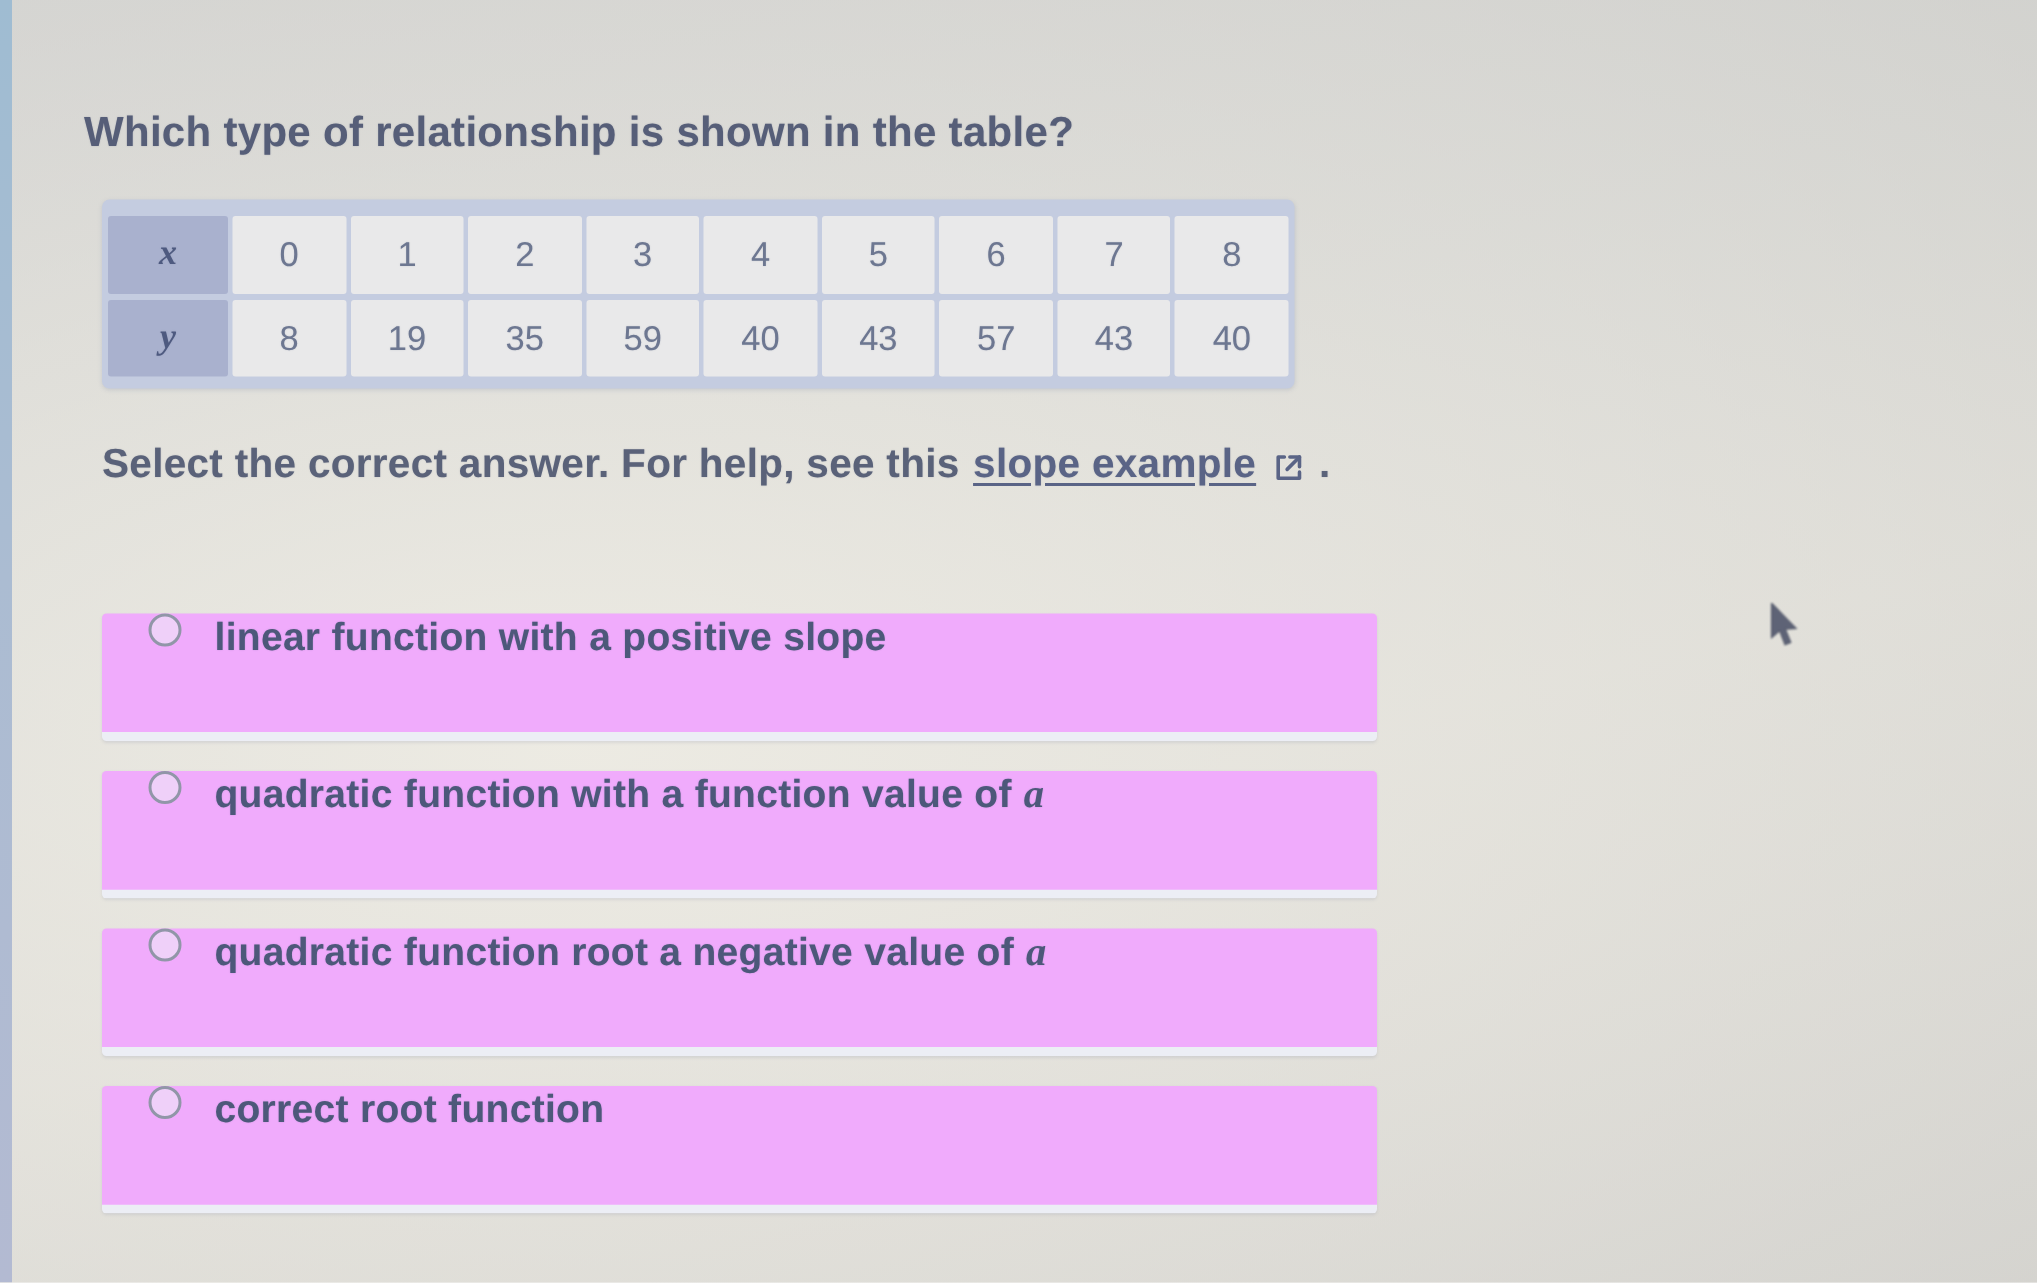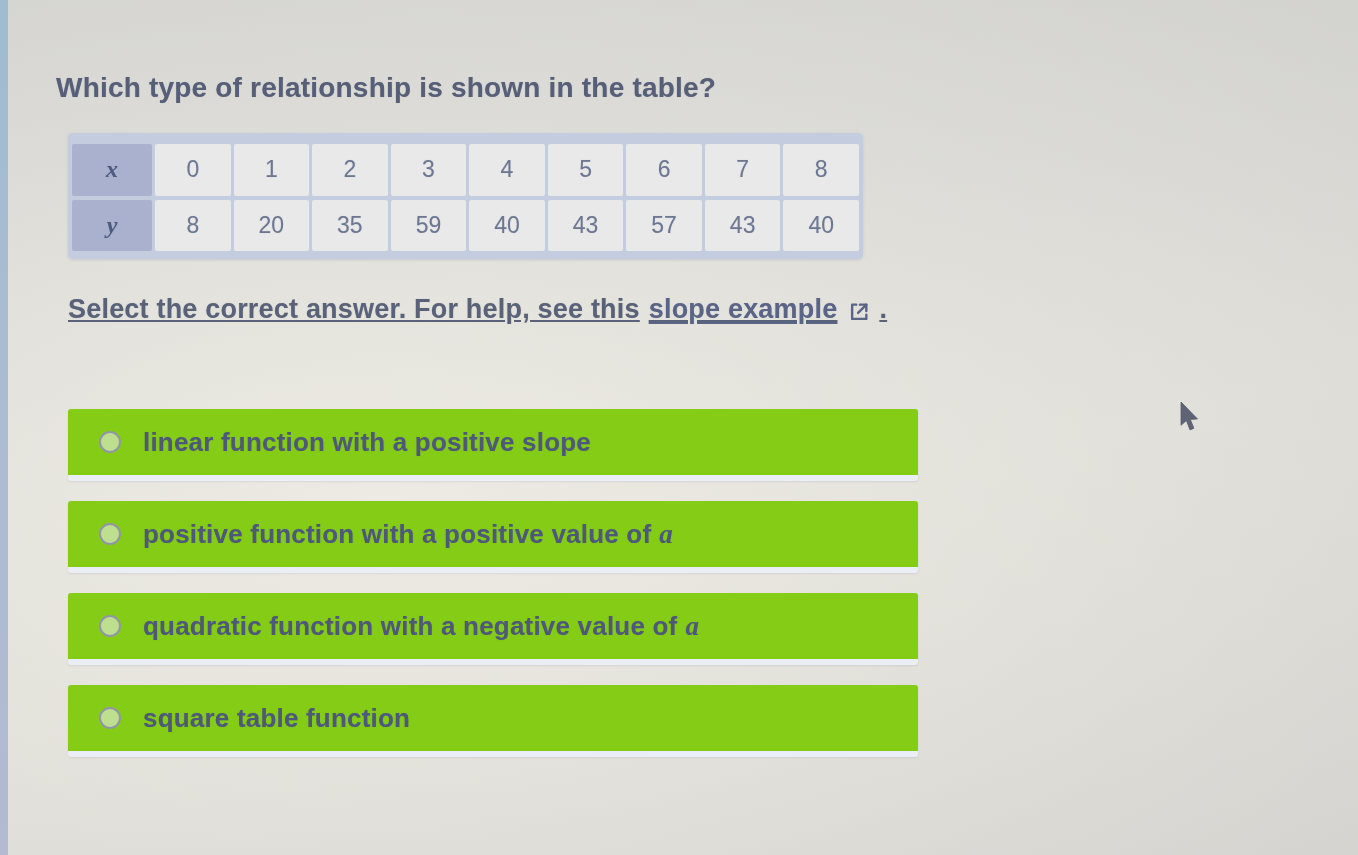--- a/index.html
+++ b/index.html
@@ -63,42 +63,42 @@
     font-weight: 700;
     font-size: 24px;
   }
 
   
   .instruction {
     position: absolute; left: 68px; top: 294px;
     font-size: 27px; font-weight: 700; letter-spacing: 0.2px;
     color: #5a6279;
     text-shadow: 0 0 1px rgba(90,98,121,0.3);
-    display: flex; align-items: center; gap: 9px; text-decoration: underline;
+    display: flex; align-items: center; gap: 9px;
   }
   .worked-link {
     color: #5a6486;
     text-decoration: underline;
     text-underline-offset: 4px;
     cursor: pointer;
   }
   .ext-icon { display: inline-flex; margin-left: 2px; transform: translateY(2px); }
 
   
   .options {
     position: absolute; left: 68px; top: 409px;
     width: 850px;
     display: flex; flex-direction: column; gap: 20px;
   }
   .option {
-    height: 72px;
-    background: #84cc16;
+    height: 85px;
+    background: #f0abfc;
     border-radius: 3px;
     border-bottom: 6px solid #eceef5;
-    display: flex; align-items: center;
+    display: flex; 
     padding-left: 31px;
     cursor: pointer;
     box-shadow: 0 1px 2px rgba(130,135,160,0.18);
   }
   .radio {
     width: 22px; height: 22px;
     border: 2.5px solid #9196a8;
     border-radius: 50%;
     background: rgba(238,239,245,0.55);
     flex: 0 0 auto;
@@ -139,21 +139,21 @@
     <div class="t-cell">3</div>
     <div class="t-cell">4</div>
     <div class="t-cell">5</div>
     <div class="t-cell">6</div>
     <div class="t-cell">7</div>
     <div class="t-cell">8</div>
   </div>
   <div class="t-row">
     <div class="t-cell t-head">y</div>
     <div class="t-cell">8</div>
-    <div class="t-cell">20</div>
+    <div class="t-cell">19</div>
     <div class="t-cell">35</div>
     <div class="t-cell">59</div>
     <div class="t-cell">40</div>
     <div class="t-cell">43</div>
     <div class="t-cell">57</div>
     <div class="t-cell">43</div>
     <div class="t-cell">40</div>
   </div>
 </div>
 
@@ -173,33 +173,33 @@
 <div class="options">
   <div class="option">
     <span class="radio"></span>
     <span class="option-label">
       <span>linear function with a positive slope</span>
     </span>
   </div>
   <div class="option">
     <span class="radio"></span>
     <span class="option-label">
-      <span>positive function with a positive value of</span><span class="italic-var">a</span>
-    </span>
-  </div>
-  <div class="option">
-    <span class="radio"></span>
-    <span class="option-label">
-      <span>quadratic function with a negative value of</span><span class="italic-var">a</span>
-    </span>
-  </div>
-  <div class="option">
-    <span class="radio"></span>
-    <span class="option-label">
-      <span>square table function</span>
+      <span>quadratic function with a function value of</span><span class="italic-var">a</span>
+    </span>
+  </div>
+  <div class="option">
+    <span class="radio"></span>
+    <span class="option-label">
+      <span>quadratic function root a negative value of</span><span class="italic-var">a</span>
+    </span>
+  </div>
+  <div class="option">
+    <span class="radio"></span>
+    <span class="option-label">
+      <span>correct root function</span>
     </span>
   </div>
 </div>
 
 <div class="cursor">
   <svg width="24" height="30" viewBox="0 0 16 20">
     <path d="M2 0 L2 15.5 L5.6 12.4 L8 18.6 L10.6 17.5 L8.2 11.6 L13 11.3 Z" fill="#4c5269" stroke="#3e4459" stroke-width="0.5"></path>
   </svg>
 </div>
 

